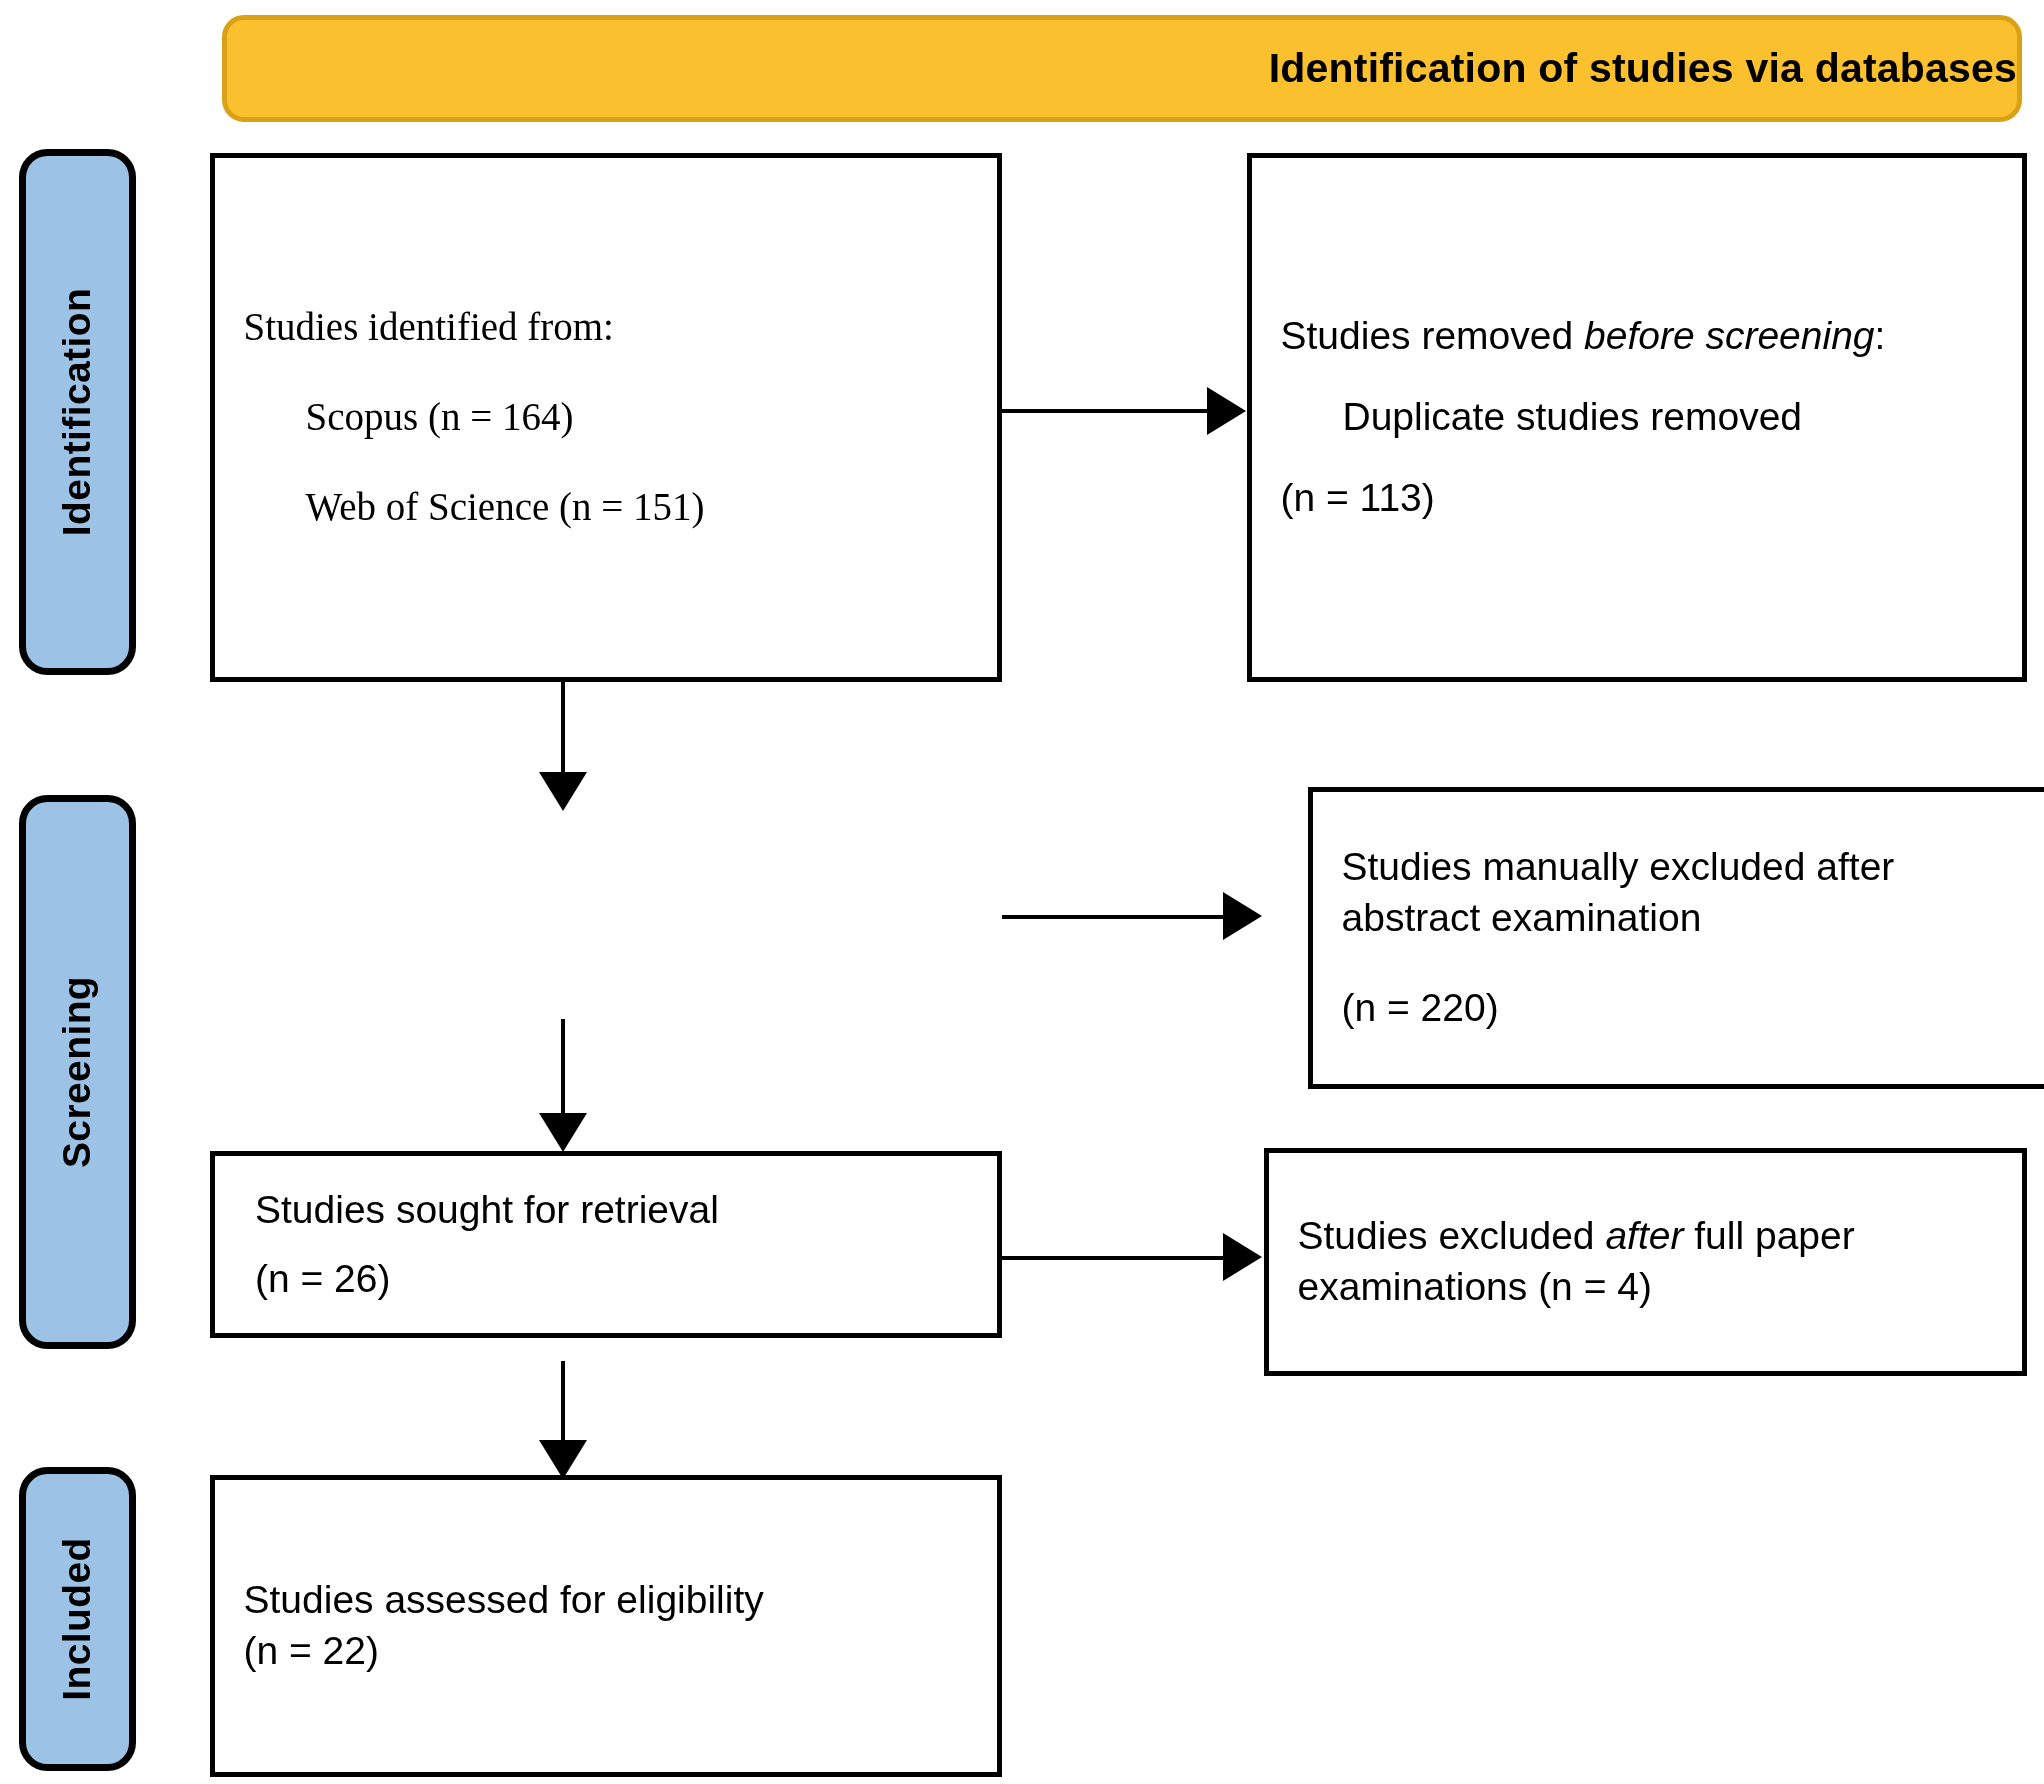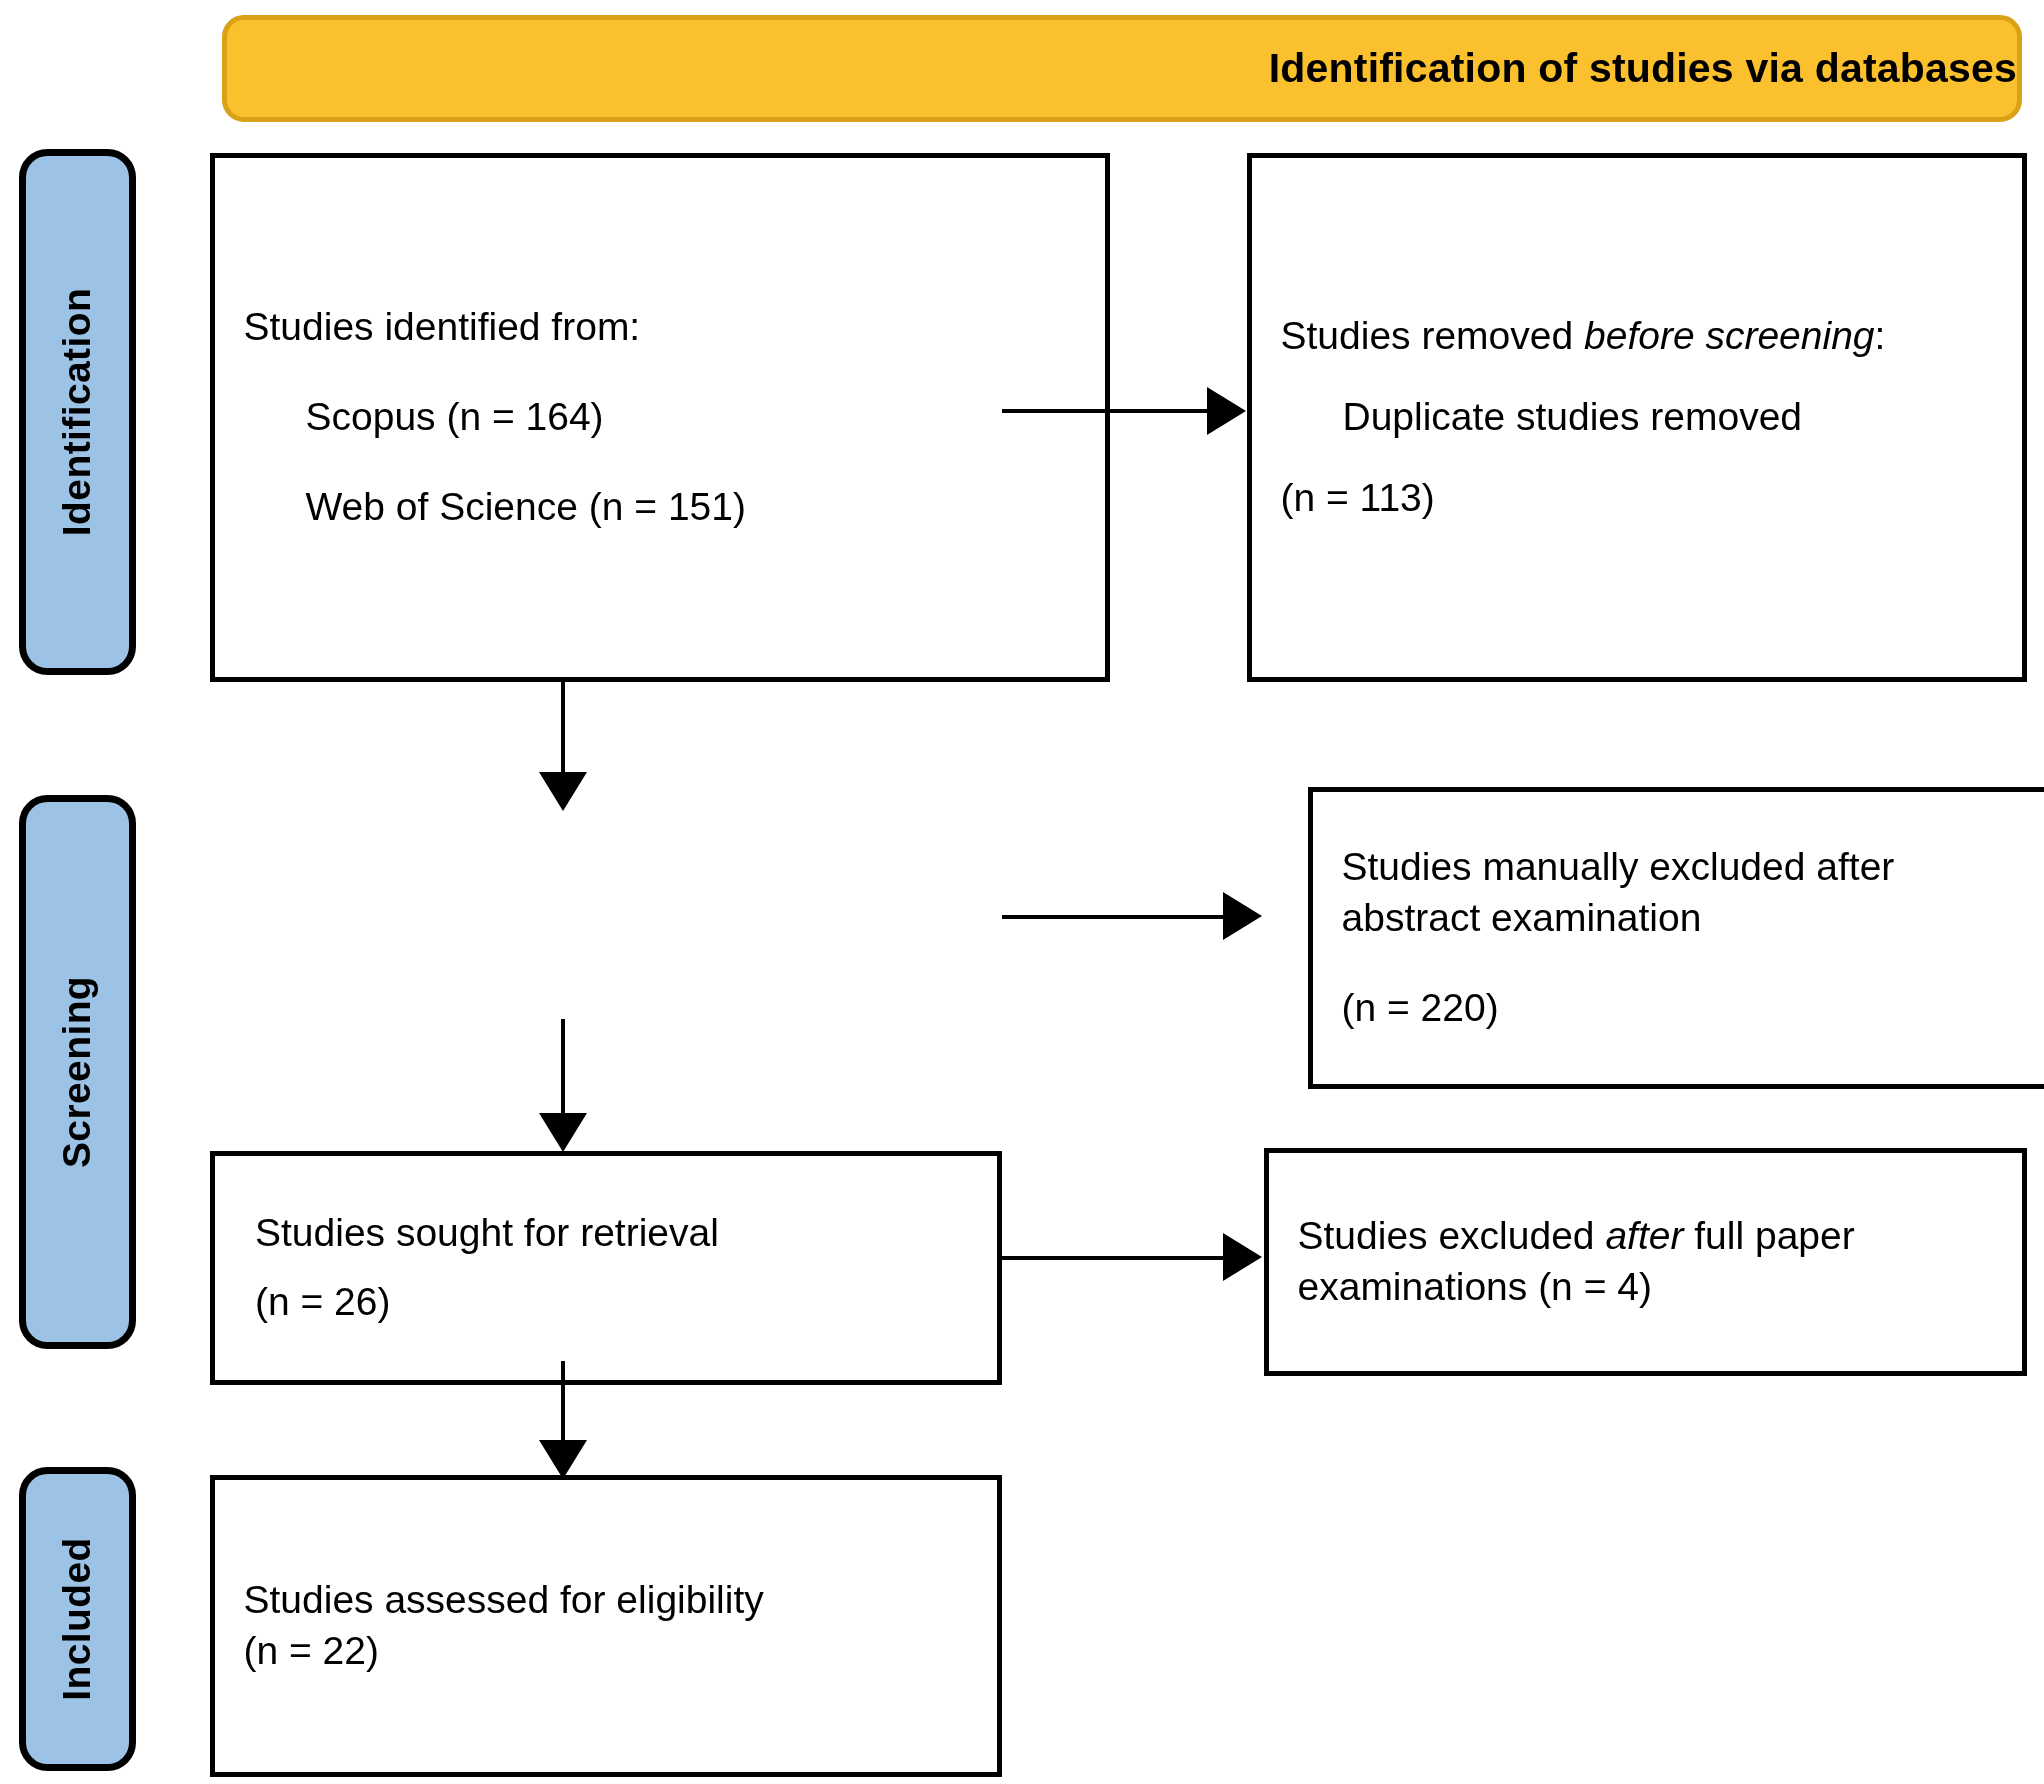--- a/index.html
+++ b/index.html
@@ -76,25 +76,25 @@
     font-size: 39px;
     line-height: 1.30;
   }
   .box .ln { white-space: nowrap; }
   .box .ln.wrap { white-space: normal; }
   .box .indent { padding-left: 62px; }
   .box .gap { height: 39px; }
   .box .gap-sm { height: 18.5px; }
   em { font-style: italic; }
 
-  #box-identified { left: 210px;  top: 153px;  width: 900px;  height: 529px; }
+  #box-identified { left: 210px;  top: 153px;  width: 792px;  height: 529px; font-family: Liberation Serif, serif; }
   #box-removed    { left: 1247px; top: 153px;  width: 780px;  height: 529px; gap: 30px; }
   #box-screened   { left: 210px;  top: 810px;  width: 792px;  height: 210px; }
   #box-excl-abs   { left: 1308px; top: 787px;  width: 763px;  height: 302px; }
-  #box-sought     { left: 210px;  top: 1151px; width: 792px;  height: 234px; padding-left: 40px; }
+  #box-sought     { left: 210px;  top: 1151px; width: 792px;  height: 187px; padding-left: 40px; }
   #box-excl-full  { left: 1264px; top: 1148px; width: 763px;  height: 228px; }
   #box-assessed   { left: 210px;  top: 1475px; width: 792px;  height: 302px; }
 
   
   .conn { position: absolute; }
 
   .v-line {
     background: #000000;
     width: 4.2px;
   }

